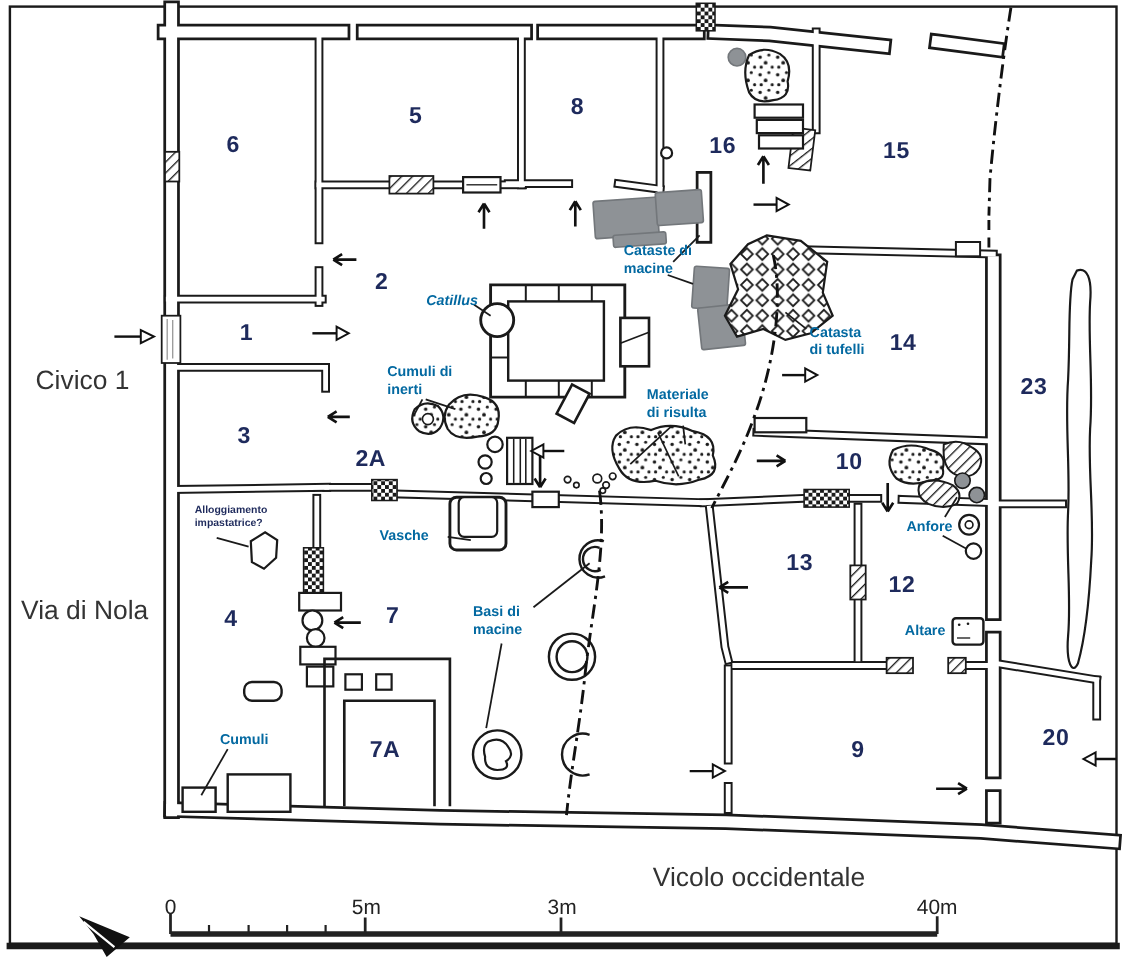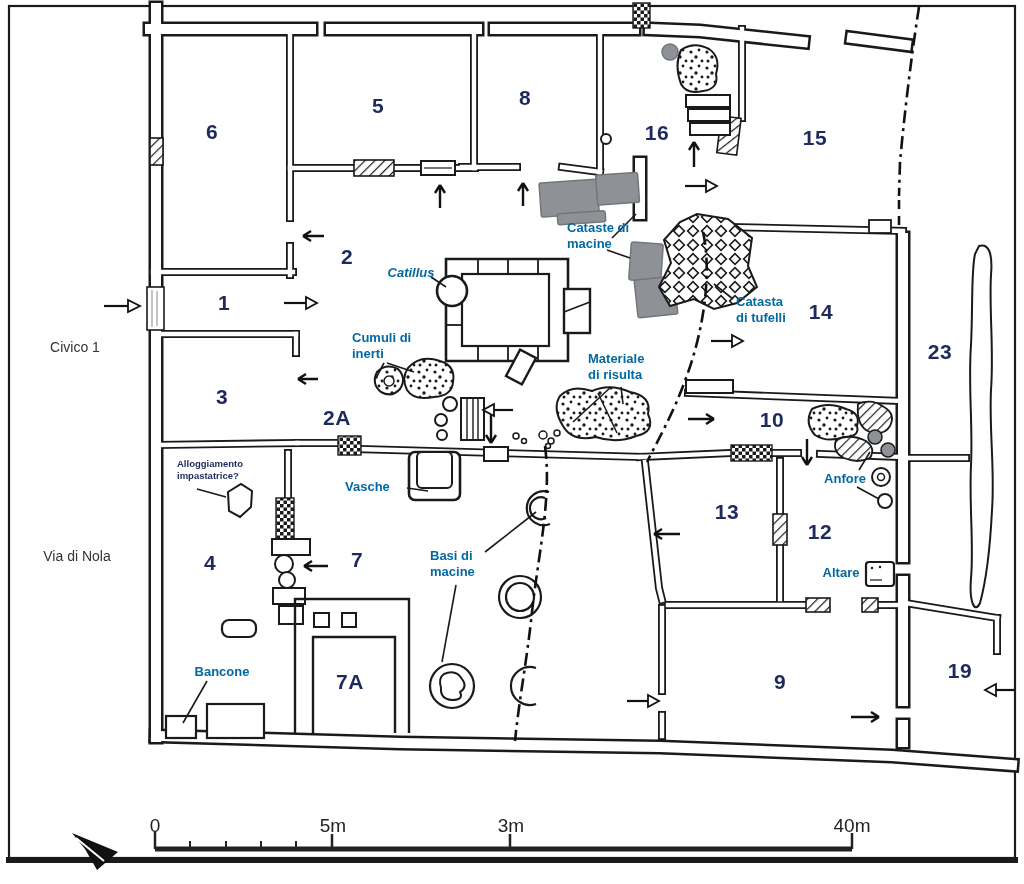--- a/index.html
+++ b/index.html
@@ -4,21 +4,21 @@
 <style>
   html,body{margin:0;padding:0;background:#e8e8e8;}
   .stage{
     position:relative;width:1024px;height:884px;background:#ffffff;
     font-family:"Liberation Sans", sans-serif;overflow:hidden;margin:0 auto;
   }
   .stage svg{position:absolute;left:0;top:0;}
   .lbl{position:absolute;transform:translate(-50%,-50%);white-space:pre;}
   .blk{position:absolute;white-space:pre;}
   .rm{font-size:21px;font-weight:bold;color:#1e2a5c;letter-spacing:0.5px;}
-  .street{font-size:14px;color:#333333;}
+  .street{font-size:24px;color:#333333;}
   .ann{font-size:13px;font-weight:bold;color:#0369a1;line-height:1.22;}
   .ann.it{font-style:italic;}
   .tiny{font-size:9.5px;font-weight:bold;color:#1e2a5c;line-height:1.3;}
   .scale{font-size:19px;color:#222222;}
 </style>
 </head>
 <body>
 
 <div class="stage">
 
@@ -345,34 +345,35 @@
 <div class="lbl rm" style="left:357px;top:560px">7</div>
 <div class="lbl rm" style="left:350px;top:682px">7A</div>
 <div class="lbl rm" style="left:525px;top:98px">8</div>
 <div class="lbl rm" style="left:780px;top:682px">9</div>
 <div class="lbl rm" style="left:772px;top:420px">10</div>
 <div class="lbl rm" style="left:820px;top:532px">12</div>
 <div class="lbl rm" style="left:727px;top:512px">13</div>
 <div class="lbl rm" style="left:821px;top:312px">14</div>
 <div class="lbl rm" style="left:815px;top:138px">15</div>
 <div class="lbl rm" style="left:657px;top:133px">16</div>
-<div class="lbl rm" style="left:960px;top:671px">19</div>
+<div class="lbl rm" style="left:960px;top:671px">20</div>
 <div class="lbl rm" style="left:940px;top:352px">23</div>
 
 <div class="lbl street" style="left:75px;top:347px">Civico 1</div>
 <div class="lbl street" style="left:77px;top:556px">Via di Nola</div>
+<div class="lbl street" style="left:690px;top:798px">Vicolo occidentale</div>
 
 <div class="lbl ann it" style="left:411px;top:273px">Catillus</div>
 <div class="blk ann" style="left:567px;top:220px"><span>Cataste di</span><br><span>macine</span></div>
 <div class="blk ann" style="left:736px;top:294px"><span>Catasta</span><br><span>di tufelli</span></div>
 <div class="blk ann" style="left:352px;top:330px"><span>Cumuli di</span><br><span>inerti</span></div>
 <div class="blk ann" style="left:588px;top:351px"><span>Materiale</span><br><span>di risulta</span></div>
 <div class="blk ann" style="left:345px;top:479px">Vasche</div>
 <div class="blk ann" style="left:430px;top:548px"><span>Basi di</span><br><span>macine</span></div>
-<div class="lbl ann" style="left:222px;top:672px">Bancone</div>
+<div class="lbl ann" style="left:222px;top:672px">Cumuli</div>
 <div class="lbl ann" style="left:845px;top:479px">Anfore</div>
 <div class="lbl ann" style="left:841px;top:573px">Altare</div>
 <div class="blk tiny" style="left:177px;top:458px"><span>Alloggiamento</span><br><span>impastatrice?</span></div>
 
 <div class="lbl scale" style="left:155px;top:826px">0</div>
 <div class="lbl scale" style="left:333px;top:826px">5m</div>
 <div class="lbl scale" style="left:511px;top:826px">3m</div>
 <div class="lbl scale" style="left:852px;top:826px">40m</div>
 
 </div>

